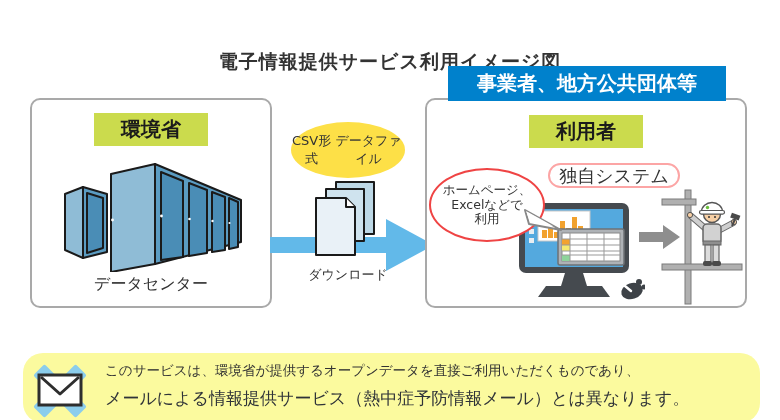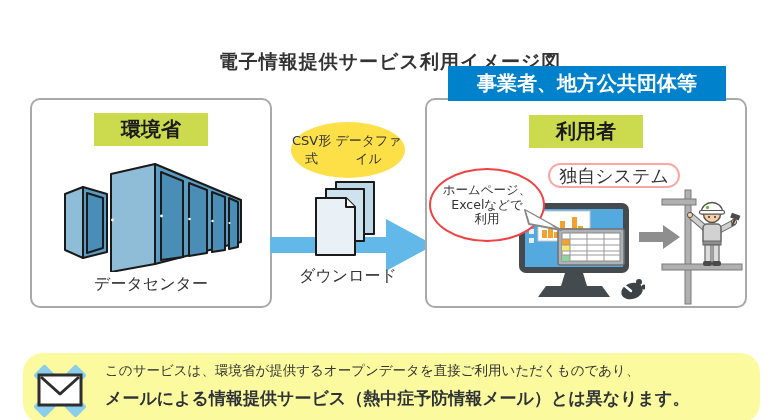--- a/index.html
+++ b/index.html
@@ -14,38 +14,38 @@
     padding:3px 27px;white-space:nowrap;}
   .tag-provider{left:50%;transform:translateX(-50%);top:13px;}
   .tag-consumer{left:50%;transform:translateX(-50%);top:15px;}
   .server-icon{position:absolute;left:27px;top:60px;width:185px;height:112px;}
   .caption-dc{position:absolute;bottom:11px;left:0;width:100%;text-align:center;font-size:16px;color:#333;}
   .arrow-blue{position:absolute;left:270px;top:214px;width:166px;height:62px;z-index:0;}
   .doc-stack{position:absolute;left:306px;top:180px;width:74px;height:80px;z-index:2;}
   .csv-bubble{position:absolute;left:291px;top:122px;width:114px;height:56px;background:#fde047;
     border-radius:50%;display:flex;flex-direction:row;align-items:center;justify-content:center;
     font-size:13px;line-height:1.35;color:#333;z-index:2;text-align:center;}
-  .dl-caption{position:absolute;left:280px;top:266px;width:136px;text-align:center;font-size:16px;color:#333;z-index:2;}
+  .dl-caption{position:absolute;left:280px;top:266px;width:136px;text-align:center;font-size:13px;color:#333;z-index:2;}
   .header-blue{position:absolute;left:448px;top:66px;width:278px;height:35px;background:#0081cc;
     color:#fff;font-size:20px;font-weight:bold;display:flex;align-items:center;justify-content:center;
     white-space:nowrap;z-index:4;}
   .speech{position:absolute;left:2px;top:68px;width:112px;height:70px;background:#fff;border:2px solid #ef4444;
     border-radius:50%;display:flex;flex-direction:column;align-items:center;justify-content:center;
     font-size:12.5px;line-height:1.18;z-index:6;text-align:center;color:#333;}
   .speech-tail{position:absolute;left:96px;top:108px;width:40px;height:24px;z-index:7;}
   .pill{position:absolute;left:121px;top:63px;width:128px;height:21px;background:#fff;border:2px solid #fca5a5;
     border-radius:14px;display:flex;align-items:center;justify-content:center;font-size:18px;z-index:3;color:#333;}
   .pc-icon{position:absolute;left:91px;top:103px;width:127px;height:102px;z-index:5;}
   .arrow-gray{position:absolute;left:212px;top:124px;width:42px;height:26px;z-index:2;}
   .worker-icon{position:absolute;left:233px;top:86px;width:84px;height:122px;z-index:2;}
   .note{position:absolute;left:23px;top:353px;width:737px;height:70px;background:#fbfa9e;border-radius:20px;}
   .note-icon{position:absolute;left:9px;top:4px;width:62px;height:66px;}
   .note-text{position:absolute;left:82px;top:9px;white-space:nowrap;}
   .note-line1{font-size:13.5px;color:#333;}
-  .note-line2{margin-top:7px;font-size:17px;font-weight:bold;color:#2f3338;}
+  .note-line2{margin-top:7px;font-size:17px;font-weight:normal;color:#2f3338;}
 </style>
 </head>
 <body>
 
 <div class="canvas">
 
   <div class="title">電子情報提供サービス利用イメージ図</div>
 
   <div class="box box-provider">
     <div class="tag tag-provider">環境省</div>

